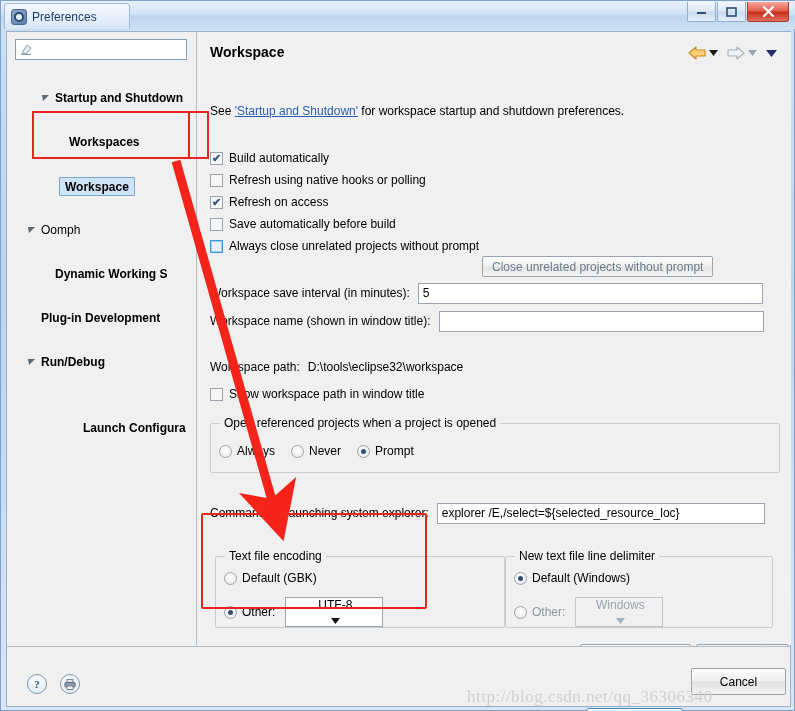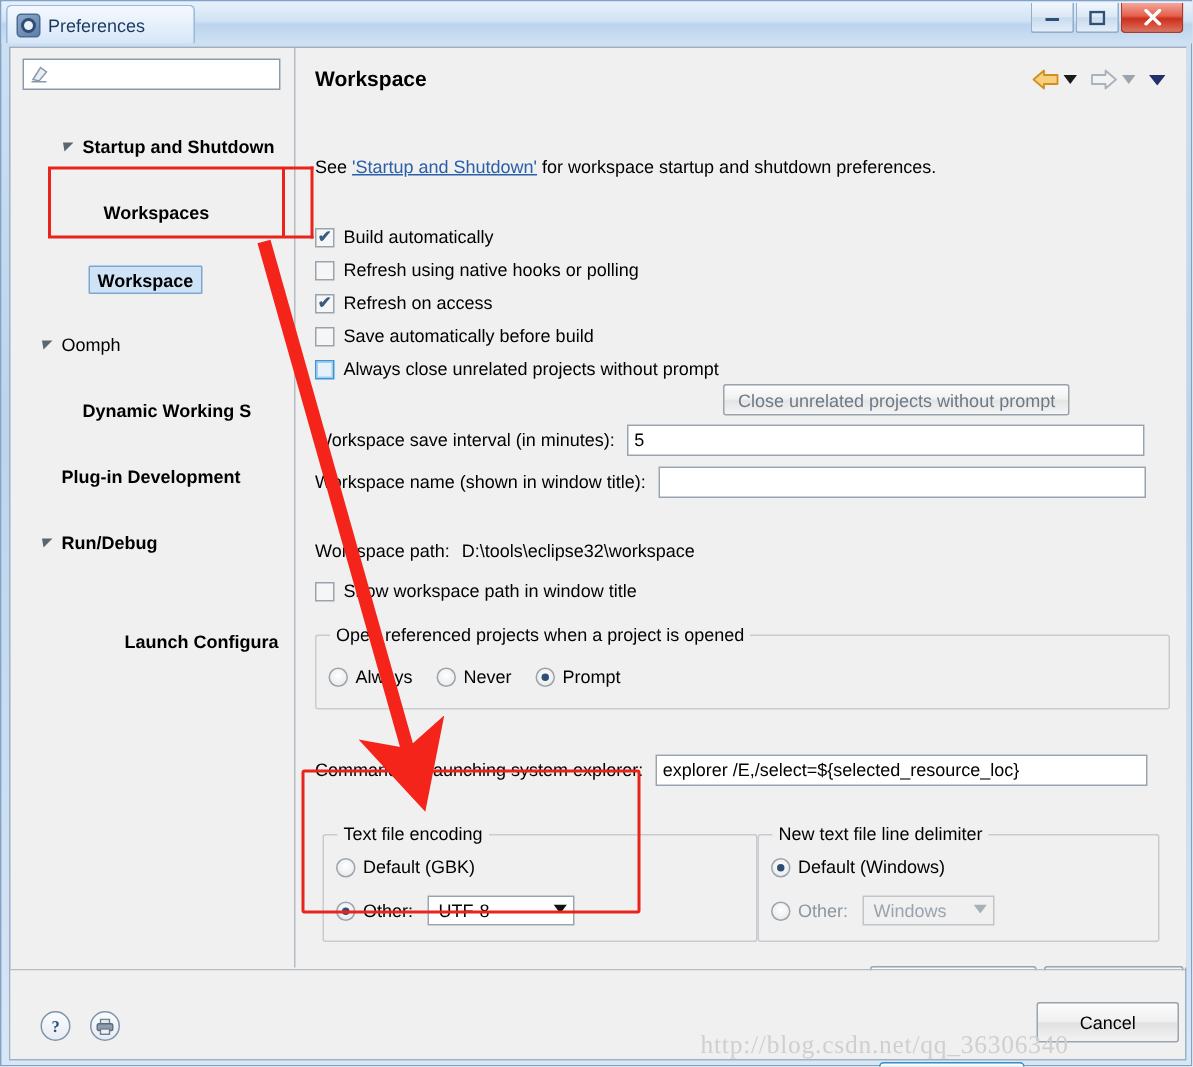--- a/index.html
+++ b/index.html
@@ -153,23 +153,23 @@
     width:13px; height:13px; border-radius:50%;
     border:1px solid #9aa4ae;
     background:radial-gradient(circle at 50% 40%,#ffffff 0%,#ededed 70%,#dcdcdc 100%);
     margin-right:5px; display:flex; align-items:center; justify-content:center; flex:none;
   }
   .rbtn .dot { width:5px; height:5px; border-radius:50%; background:#2d4f74; }
   .rlabel { font-size:12px; color:#000; margin-right:16px; }
   .rlabel.disabled { color:#8d969f; }
 
   .combo {
-    height:20px; background:#ffffff; border:1px solid #9aa4ae;
+    height:30px; background:#ffffff; border:1px solid #9aa4ae;
     display:flex; align-items:center; justify-content:space-between;
-    padding:0 4px 0 6px; font-size:12px; color:#000;
+    padding:0 4px 0 6px; font-size:12px; color:#000;flex-direction:column;
   }
   .combo.disabled { background:#f0f0f0; border-color:#c0c6cc; color:#9aa4ae; }
   .combo .caret { font-size:8px; line-height:1; }
 
   .btn {
     height:25px; border:1px solid #9aa4ae; border-radius:2px;
     background:linear-gradient(180deg,#fcfcfc 0%,#f0f0f0 48%,#e2e2e2 52%,#f2f2f2 100%);
     display:flex; align-items:center; justify-content:center;
     font-size:12px; color:#000;
   }

